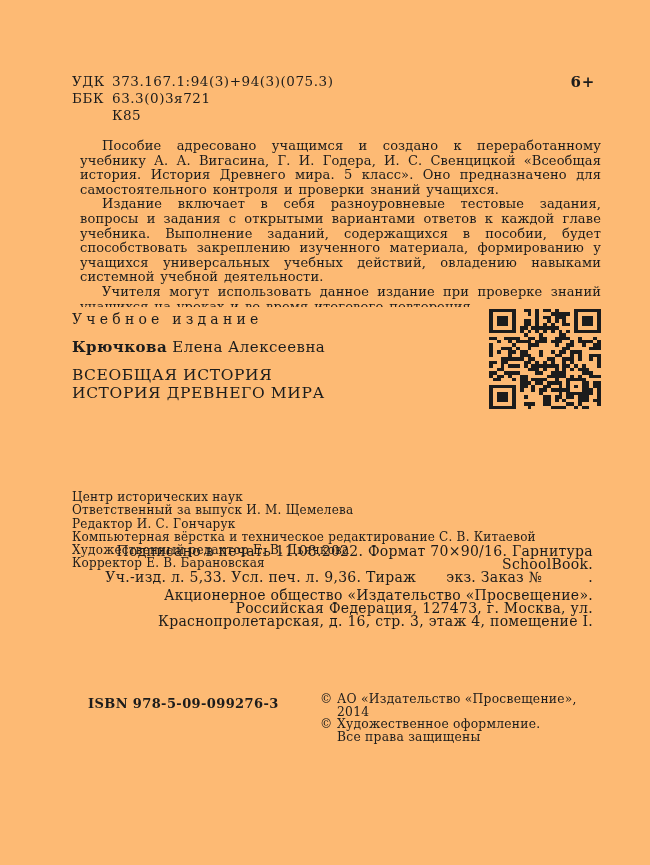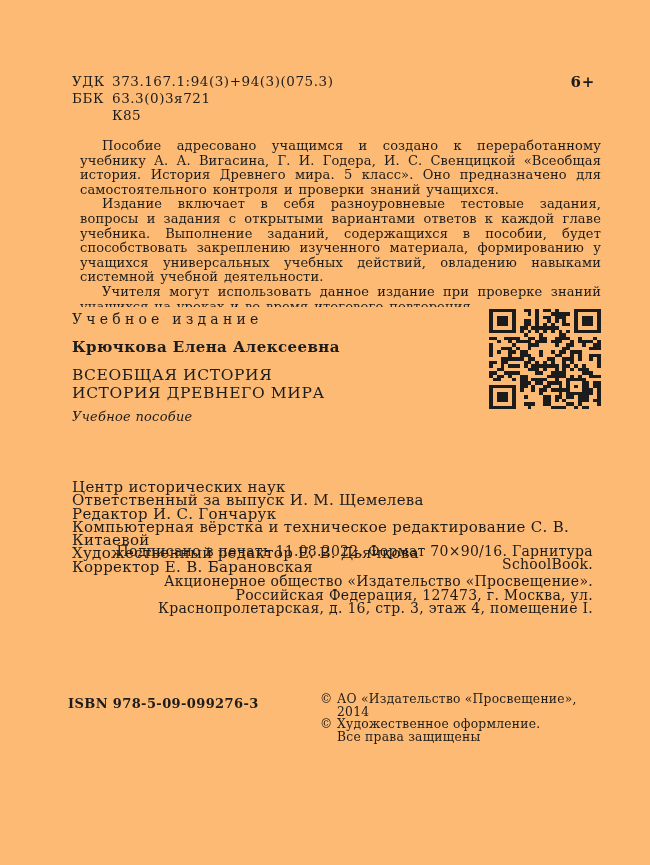--- a/index.html
+++ b/index.html
@@ -27,42 +27,42 @@
   .para{
     margin:0;
     font-size:13px;line-height:14.6px;
     text-align:justify;text-indent:22px;
     word-spacing:1.5px;letter-spacing:.01em;
   }
 
   
   .edition{left:72px;top:311px;width:400px;}
   .edition-kind{font-size:14px;letter-spacing:.3em;}
-  .author{font-size:15px;margin-top:11px;letter-spacing:.03em;font-weight:bold;}
+  .author{font-size:15px;margin-top:11px;letter-spacing:.03em;}
   .book-title{font-size:15.5px;font-weight:normal;line-height:17.5px;margin-top:11px;letter-spacing:.04em;}
   .grade-block{font-size:13.5px;line-height:15.5px;margin-top:8px;letter-spacing:.02em;}
   .edition-type{font-size:13px;font-style:italic;margin-top:7px;letter-spacing:.02em;}
 
   
   .qr{left:489px;top:309px;width:112px;height:100px;}
   .qr svg{display:block;width:100%;height:100%;}
 
   
-  .credits{left:72px;top:481px;width:521px;font-size:15px;line-height:13.3px;letter-spacing:.02em;}
+  .credits{left:72px;top:491px;width:521px;font-size:12px;line-height:13.3px;letter-spacing:.02em;}
   .credit-name{}
 
   
   .imprint{left:72px;top:545px;width:521px;font-size:14px;line-height:13.2px;letter-spacing:.02em;text-align:right;}
   .imprint-group{margin-bottom:4px;}
   .sp1{display:inline-block;width:30px;}
   .sp2{display:inline-block;width:46px;}
   .email{font-weight:bold;}
 
   
-  .isbn{left:68px;top:696px;font-size:13px;font-weight:bold;letter-spacing:.03em;}
+  .isbn{left:88px;top:696px;font-size:13px;font-weight:bold;letter-spacing:.03em;}
   .copyright{left:320px;top:693px;width:290px;font-size:12.3px;line-height:12.6px;letter-spacing:.02em;}
   .c-line{display:flex;}
   .c-prefix{width:17px;flex:0 0 17px;}
 </style>
 </head>
 <body>
 
 <div class="page">
 
   <div class="abs top-block">
@@ -89,21 +89,20 @@
   <div class="abs edition">
     <div class="edition-kind">Учебное издание</div>
     <div class="author">
       <b>Крючкова</b>
       <span>Елена Алексеевна</span>
     </div>
     <div class="book-title">
       <div>ВСЕОБЩАЯ ИСТОРИЯ</div>
       <div>ИСТОРИЯ ДРЕВНЕГО МИРА</div>
     </div>
-    <div class="edition-type">Учебное пособие</div>
   </div>
 
   <div class="abs qr" id="qr">
       <svg viewBox="0 0 29 29" preserveAspectRatio="none" shape-rendering="crispEdges" fill="#1c1c1c">
         <rect x="0" y="0" width="1" height="1"></rect>
         <rect x="1" y="0" width="1" height="1"></rect>
         <rect x="2" y="0" width="1" height="1"></rect>
         <rect x="3" y="0" width="1" height="1"></rect>
         <rect x="4" y="0" width="1" height="1"></rect>
         <rect x="5" y="0" width="1" height="1"></rect>
@@ -547,20 +546,21 @@
     </div>
     <div class="credit-line">
       <span>Корректор</span>
       <span class="credit-name">Е. В. Барановская</span>
     </div>
   </div>
 
   <div class="abs imprint">
     <div class="imprint-group">
       <div>Подписано в печать 11.08.2022. Формат 70×90/16. Гарнитура SchoolBook.</div>
+      <div><span>Уч.-изд. л. 5,33. Усл. печ. л. 9,36. Тираж</span><span class="sp1"></span><span>экз. Заказ №</span><span class="sp2"></span><span>.</span></div>
     </div>
     <div class="imprint-group">Акционерное общество «Издательство «Просвещение». Российская Федерация, 127473, г. Москва, ул. Краснопролетарская, д. 16, стр. 3, этаж 4, помещение I.</div>
   </div>
 
   <div class="abs isbn">ISBN 978-5-09-099276-3</div>
   <div class="abs copyright">
     <div class="c-line">
       <span class="c-prefix">©</span>
       <span>АО «Издательство «Просвещение», 2014</span>
     </div>

